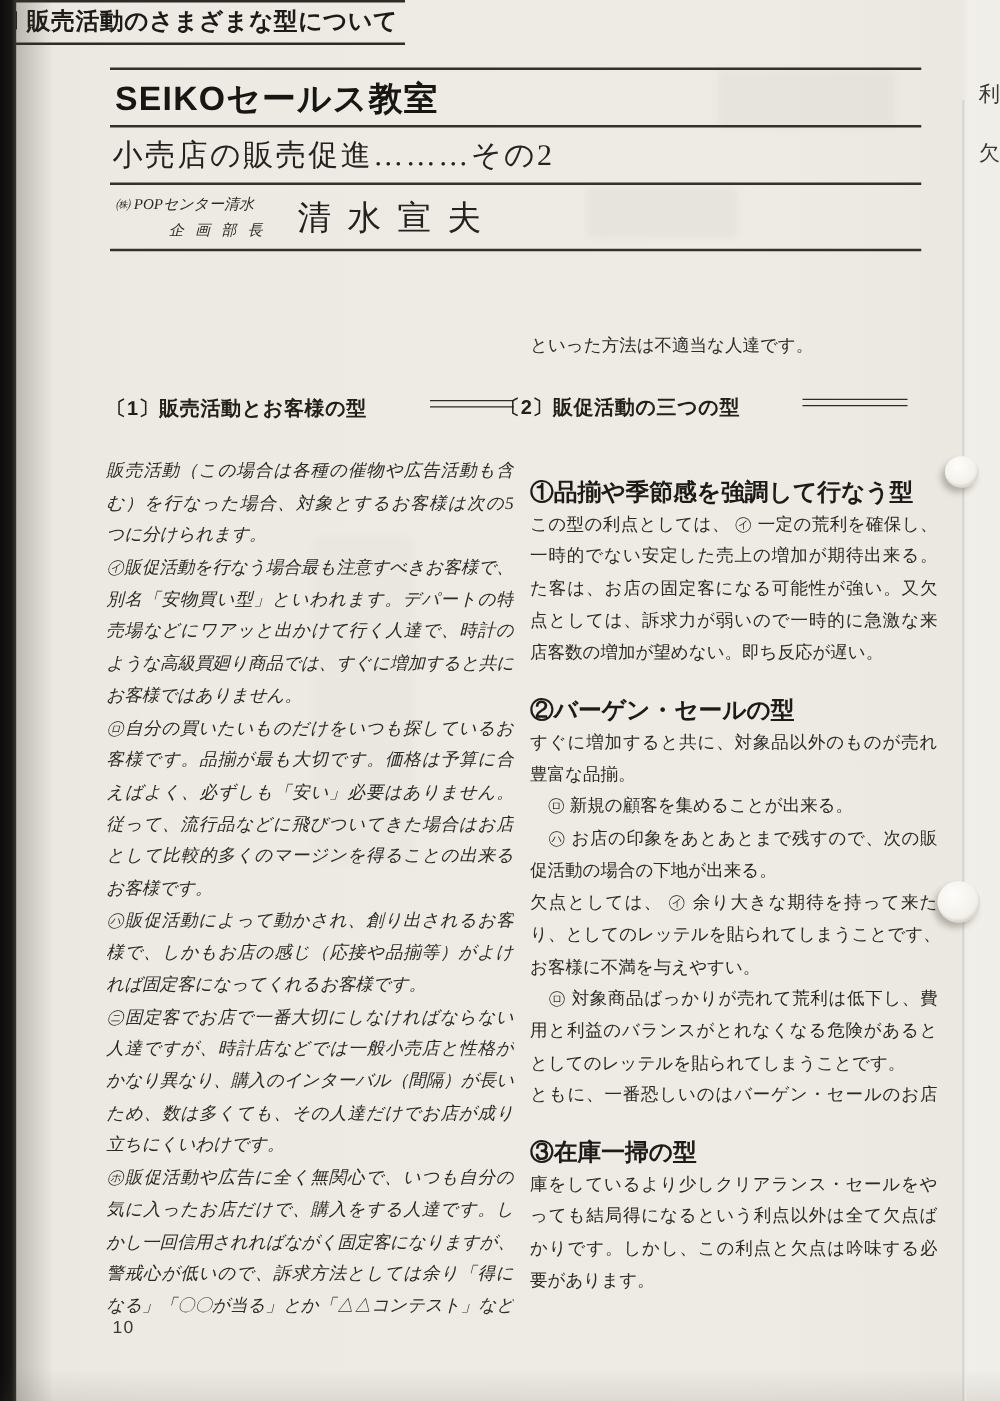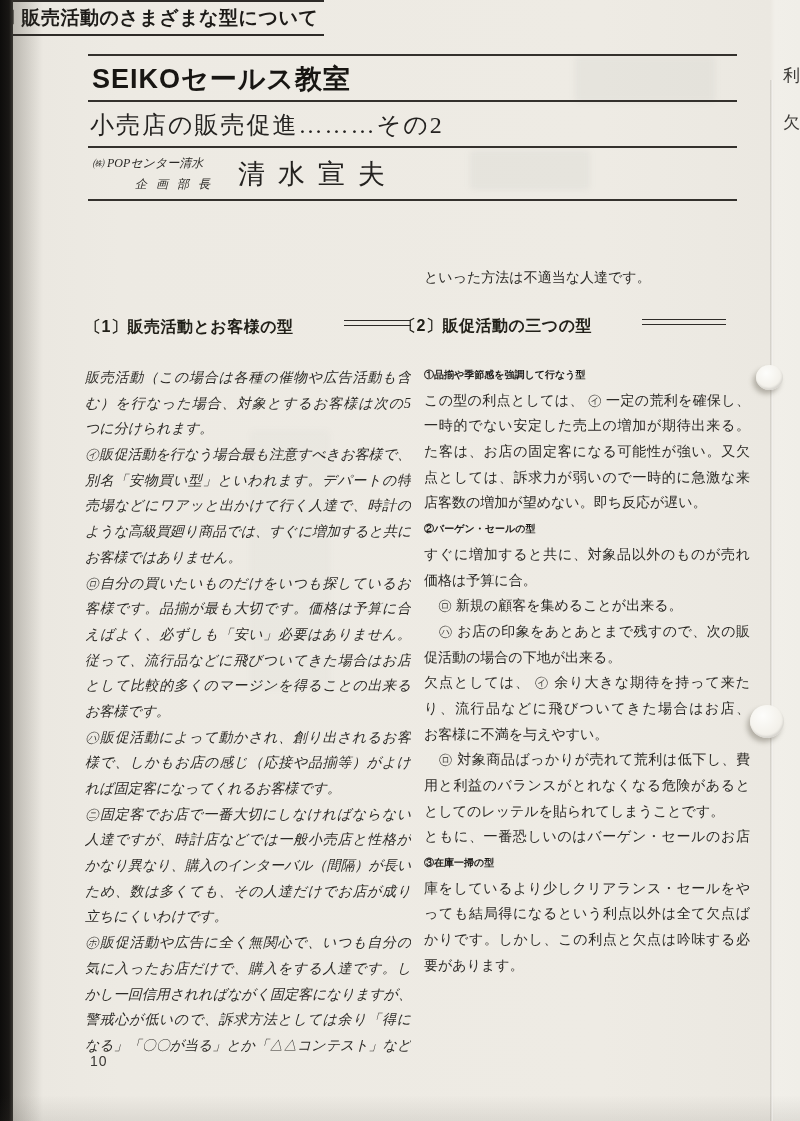--- a/index.html
+++ b/index.html
@@ -55,21 +55,21 @@
     font-size:16px;color:#222019;letter-spacing:.5px;gap:44px;}
   #sub1{left:85px;top:317px;width:326px;}
   #sub2{left:400px;top:316px;width:326px;}
   .dblrule{flex:1;height:4px;border-top:1.5px solid #2e2b28;border-bottom:1.5px solid #2e2b28;margin-left:6px;margin-top:3px;}
 
   .bline{height:25.7px;line-height:25.7px;font-size:14px;color:#2c2a26;
     text-align:justify;text-align-last:justify;overflow:hidden;white-space:nowrap;
     font-family:"Liberation Serif",serif;}
   .bline.end{text-align-last:left;}
   .bline.head{font-family:"Liberation Sans",sans-serif;font-weight:bold;
-    text-align-last:left;font-size:10px;color:#1d1b18;}
+    text-align-last:left;font-size:19px;color:#1d1b18;margin-top:20px;}
   #left-lines{left:85px;top:365px;font-style:italic;}
   #right-intro-wrap{left:424px;top:265px;}
   #right-lines{left:424px;top:362px;}
 
   #page-number{position:absolute;left:90px;top:1053px;font-size:14px;
     letter-spacing:1px;color:#3a3835;font-family:"Liberation Sans",sans-serif;}
 
   .adjacent-char{position:absolute;left:783px;font-size:17px;color:#3a3835;
     font-family:"Liberation Serif",serif;}
   #adj1{top:64px;} #adj2{top:111px;}
@@ -146,26 +146,26 @@
   </div>
   <div id="right-lines" class="colblock">
       <div class="bline head">①品揃や季節感を強調して行なう型</div>
       <div class="bline">この型の利点としては、 ㋑ 一定の荒利を確保し、</div>
       <div class="bline">一時的でない安定した売上の増加が期待出来る。</div>
       <div class="bline">た客は、お店の固定客になる可能性が強い。又欠</div>
       <div class="bline">点としては、訴求力が弱いので一時的に急激な来</div>
       <div class="bline end">店客数の増加が望めない。即ち反応が遅い。</div>
       <div class="bline head">②バーゲン・セールの型</div>
       <div class="bline">すぐに増加すると共に、対象品以外のものが売れ</div>
-      <div class="bline end">価格は予算に合。</div>
+      <div class="bline end">豊富な品揃。</div>
       <div class="bline end">　㋺ 新規の顧客を集めることが出来る。</div>
       <div class="bline">　㋩ お店の印象をあとあとまで残すので、次の販</div>
       <div class="bline end">促活動の場合の下地が出来る。</div>
       <div class="bline">欠点としては、 ㋑ 余り大きな期待を持って来た</div>
-      <div class="bline">り、流行品などに飛びついてきた場合はお店、</div>
+      <div class="bline">り、としてのレッテルを貼られてしまうことです、</div>
       <div class="bline end">お客様に不満を与えやすい。</div>
       <div class="bline">　㋺ 対象商品ばっかりが売れて荒利は低下し、費</div>
       <div class="bline">用と利益のバランスがとれなくなる危険があると</div>
       <div class="bline end">としてのレッテルを貼られてしまうことです。</div>
       <div class="bline">ともに、一番恐しいのはバーゲン・セールのお店</div>
       <div class="bline head">③在庫一掃の型</div>
       <div class="bline">庫をしているより少しクリアランス・セールをや</div>
       <div class="bline">っても結局得になるという利点以外は全て欠点ば</div>
       <div class="bline">かりです。しかし、この利点と欠点は吟味する必</div>
       <div class="bline end">要があります。</div>

